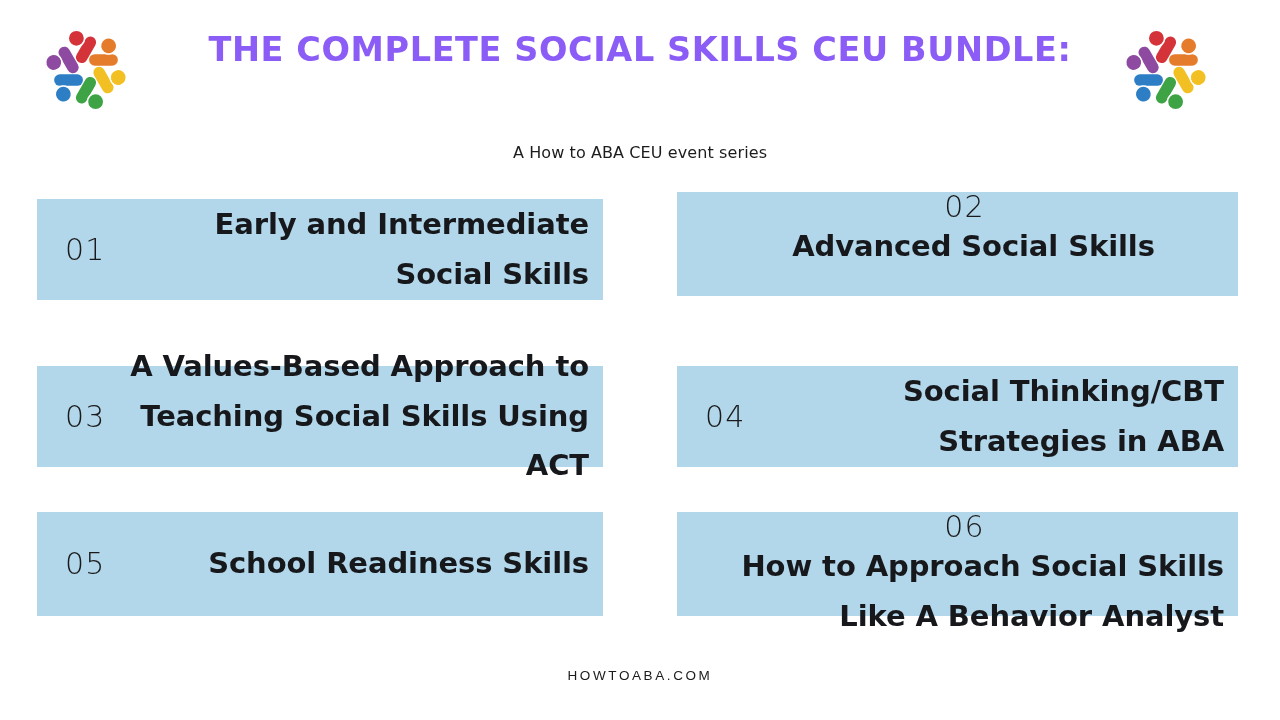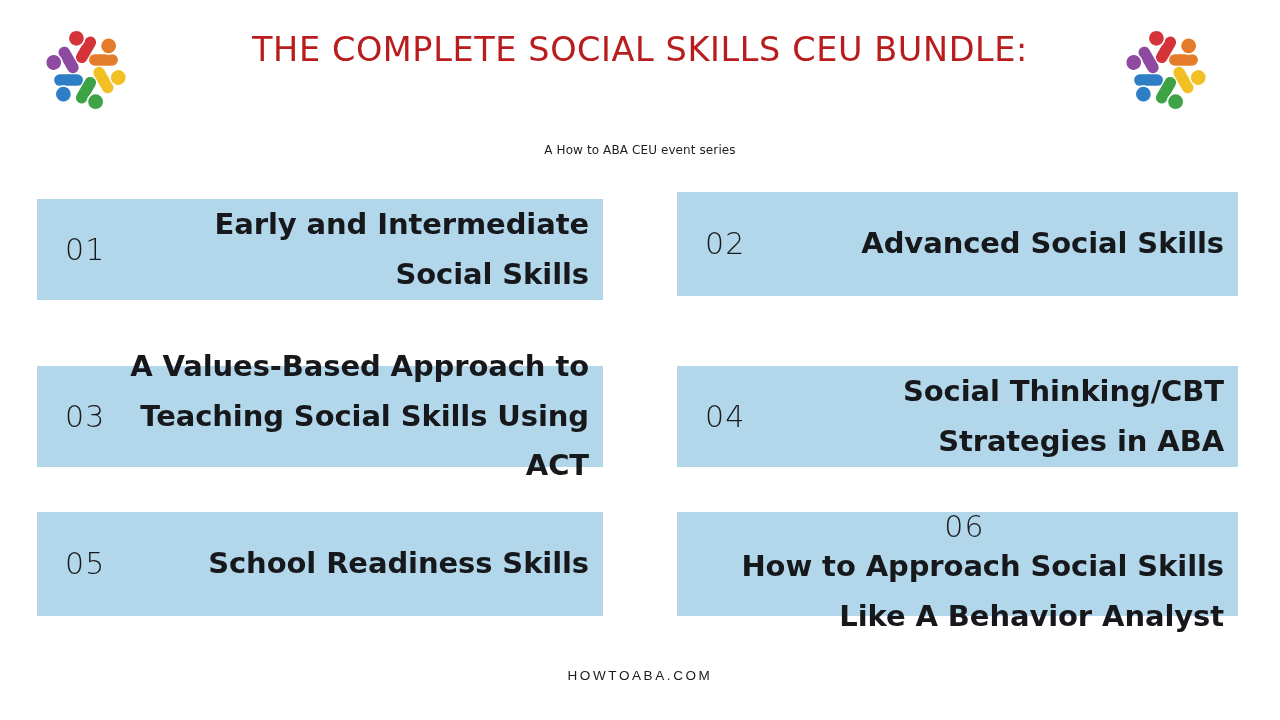--- a/index.html
+++ b/index.html
@@ -37,36 +37,36 @@
     position: absolute;
     left: 150px;
     right: 150px;
     top: 24px;
     text-align: center;
   }
 
   .main-title {
     font-family: "DejaVu Sans", "Liberation Sans", sans-serif;
     font-size: 33.5px;
-    font-weight: normal;
-    color: #b91c1c;
+    font-weight: bold;
+    color: #8b5cf6;
     letter-spacing: 0.6px;
     line-height: 1.55;
     text-transform: uppercase;
     white-space: nowrap;
   }
 
   .subtitle {
     position: absolute;
     top: 143px;
     left: 0;
     right: 0;
     text-align: center;
     font-family: "DejaVu Sans", "Liberation Sans", sans-serif;
-    font-size: 12px;
+    font-size: 16px;
     font-weight: 400;
     color: #1c1c1c;
     letter-spacing: 0.1px;
   }
 
   
   .grid {
     position: absolute;
     top: 192px;
     left: 0;
@@ -85,21 +85,21 @@
   
   .col-left  { left: 37px;  width: 566px; gap: 6px; }
   .col-right { left: 677px; width: 561px; }
 
   
   .r1.col-left  { top: 7px;   height: 101px; }
   .r2.col-left  { top: 174px; height: 101px; }
   .r3.col-left  { top: 320px; height: 104px; }
 
   
-  .r1.col-right { top: 0px;   height: 104px; }
+  .r1.col-right { top: 0px;   height: 104px; flex-direction: column; }
   .r2.col-right { top: 174px; height: 101px; }
   .r3.col-right { top: 320px; height: 104px; flex-direction: column; }
 
   .card-number {
     font-family: "DejaVu Sans", "Liberation Sans", sans-serif;
     font-size: 30px;
     font-weight: 300;
     color: #1a1a1a;
     letter-spacing: 1.2px;
     flex: 0 0 auto;

